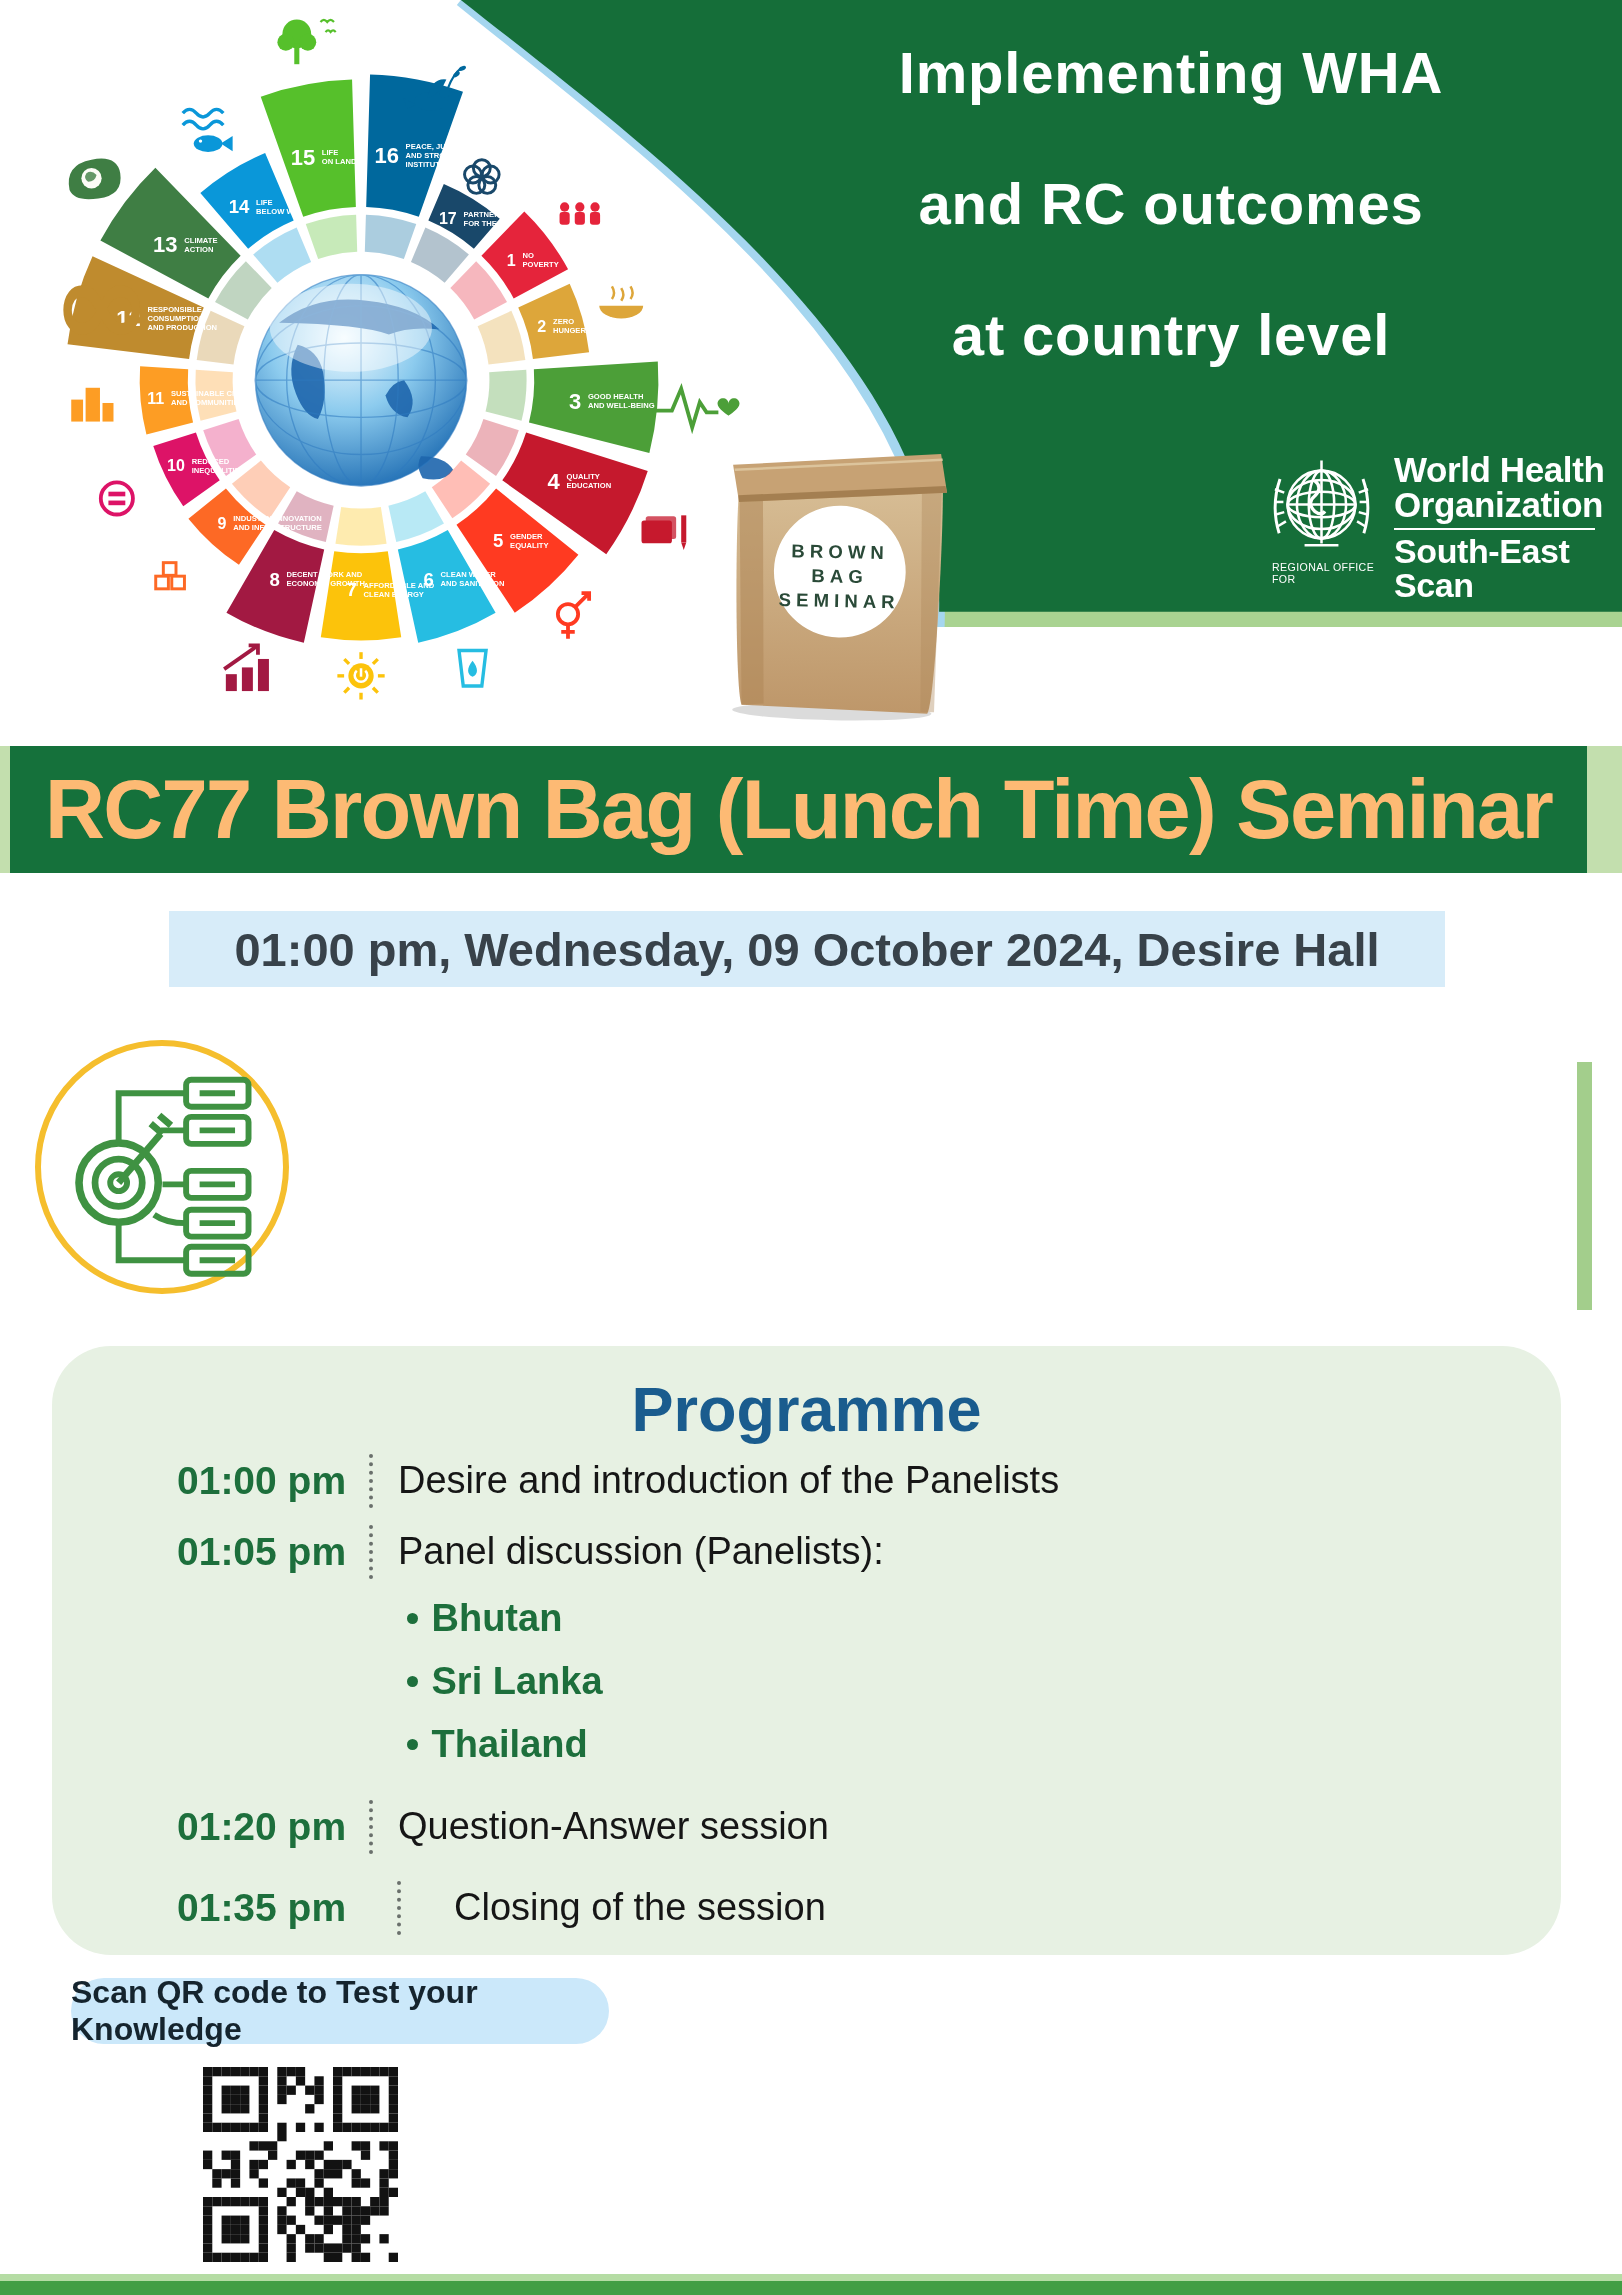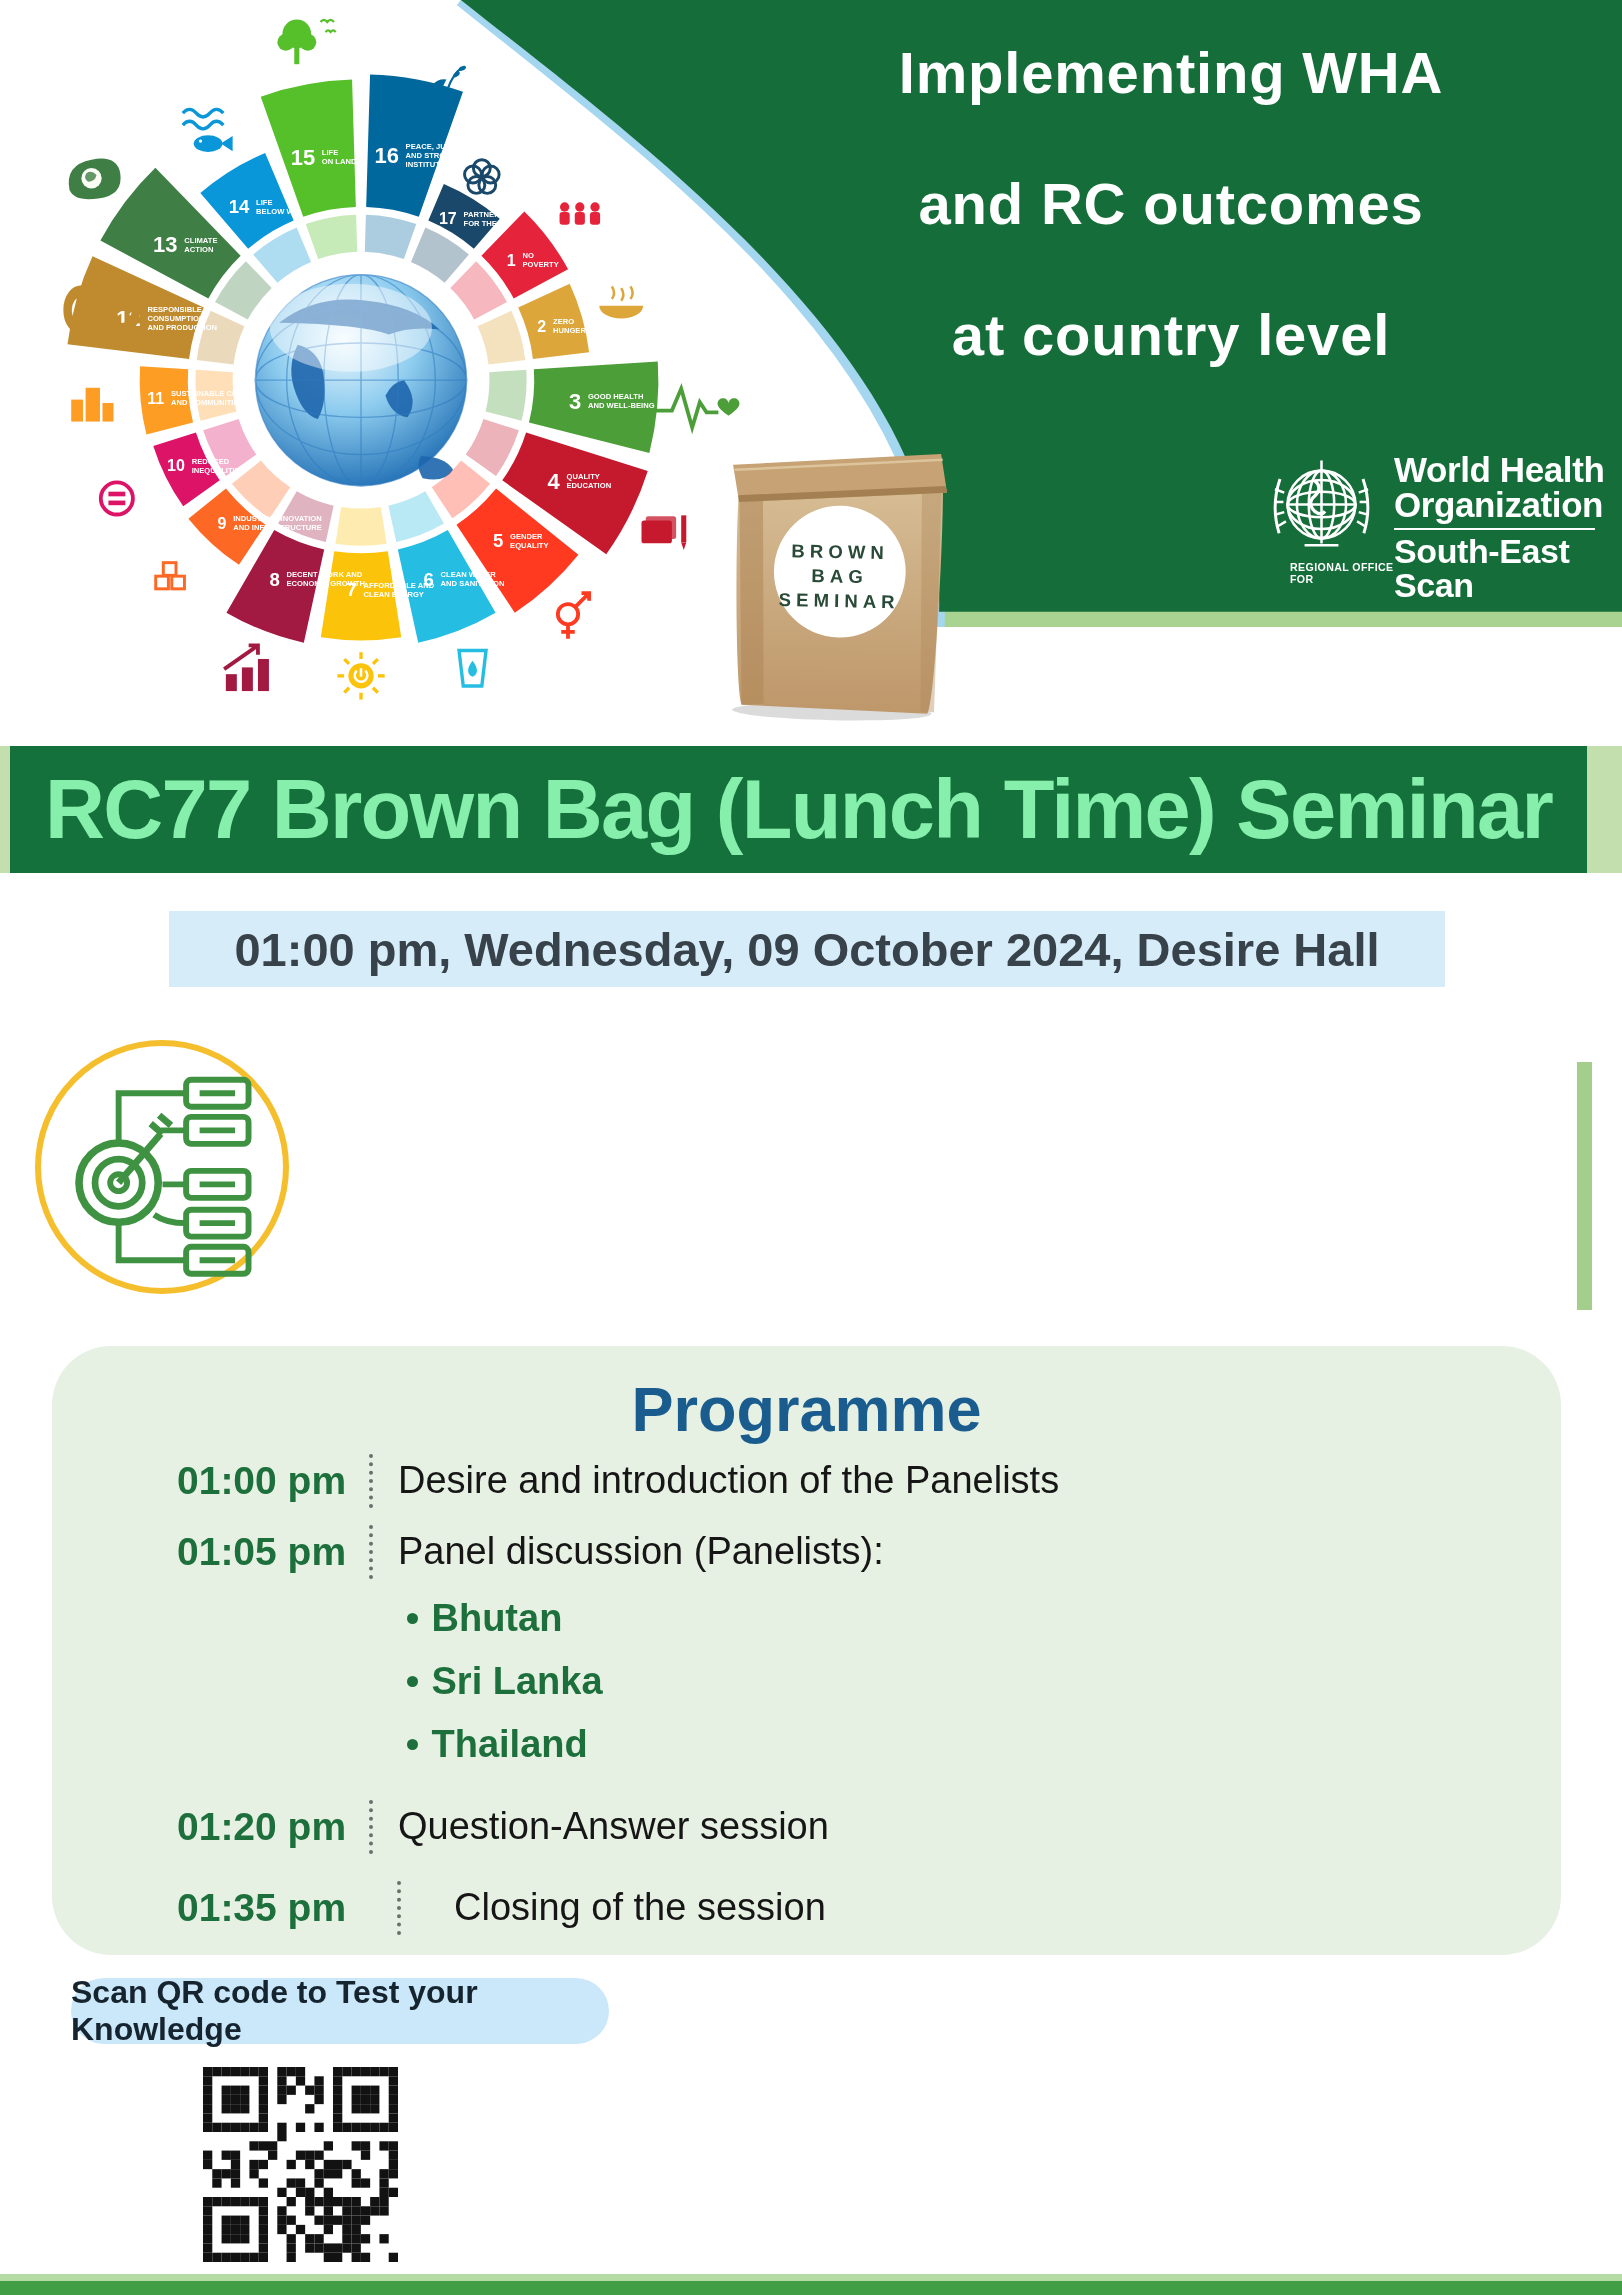--- a/index.html
+++ b/index.html
@@ -13,29 +13,29 @@
   .c-arc{stroke:var(--arc-blue);stroke-width:15;fill:none;}
   #wheel{position:absolute;left:0;top:0;z-index:1;}
   .hdr-title{position:absolute;left:744px;top:6.8px;width:854px;z-index:2;
     color:#fff;font-weight:bold;font-size:58px;line-height:131px;text-align:center;letter-spacing:0.8px;}
   .who{position:absolute;left:1266px;top:450px;width:347px;height:139px;z-index:2;color:#fff;}
   .who-emblem{position:absolute;left:3.4px;top:1.7px;}
   .who-col{position:absolute;left:128px;top:1.7px;}
   .who-line{font-weight:bold;font-size:35px;line-height:35px;letter-spacing:-0.4px;}
   .who-div{width:201px;height:2.5px;background:#fff;margin:6px 0 4.2px 0;}
   .who-region{font-weight:bold;font-size:34px;line-height:34px;letter-spacing:-0.4px;}
-  .who-sub{position:absolute;left:24px;top:111px;width:118px;font-weight:bold;font-size:10.6px;letter-spacing:0.4px;}
+  .who-sub{position:absolute;left:6px;top:111px;width:118px;font-weight:normal;font-size:10.6px;letter-spacing:0.4px;}
   .bag{position:absolute;left:712px;top:418px;z-index:3;transform:rotate(1.2deg);}
   .bag-label-text{font-weight:bold;letter-spacing:6px;font-size:22px;fill:var(--bag-label-green);font-family:"Liberation Sans",sans-serif;}
 
   
   .banner{position:absolute;left:0;top:746px;width:1623px;height:127px;background:var(--pale-edge);z-index:4;}
   .banner-core{position:absolute;left:10px;top:0;width:1577px;height:127px;background:var(--banner-green);
     display:flex;align-items:center;justify-content:center;}
-  .banner-core span{color:#86efac;font-weight:bold;font-size:83px;letter-spacing:-1.7px;white-space:nowrap;}
+  .banner-core span{color:#fdba74;font-weight:bold;font-size:83px;letter-spacing:-1.7px;white-space:nowrap;}
 
   
   .date-bar{position:absolute;left:169px;top:911px;width:1276px;height:76px;background:var(--date-bg);
     display:flex;align-items:center;justify-content:center;}
   .date-bar span{color:var(--date-text);font-weight:bold;font-size:47px;white-space:nowrap;}
 
   
   .obj-edge{position:absolute;left:1577px;top:1062px;width:15px;height:248px;background:var(--cream-edge);}
   .objective{position:absolute;left:51px;top:1051px;width:1531px;height:247px;background:var(--cream);}
   .obj-heading{position:absolute;left:0;top:20px;width:100%;text-align:center;

